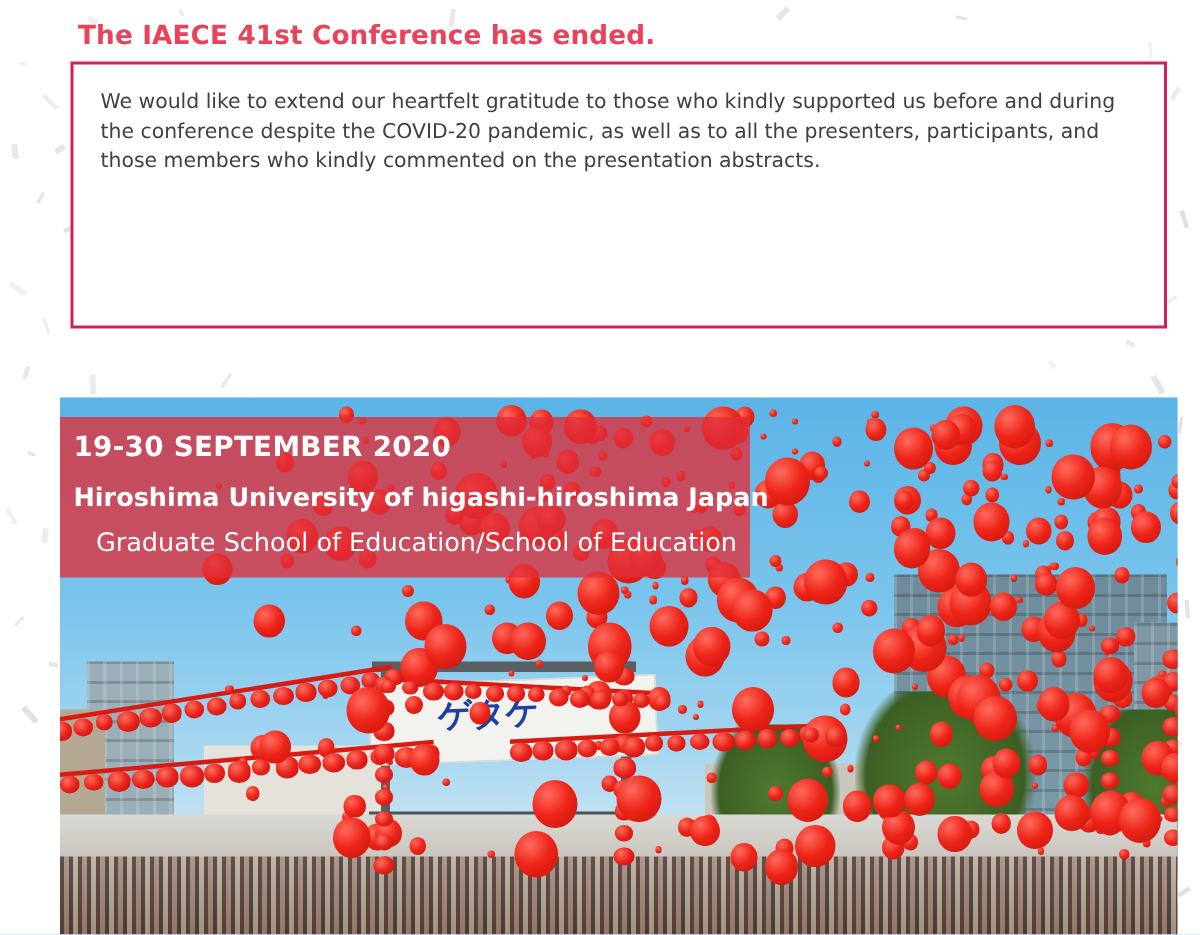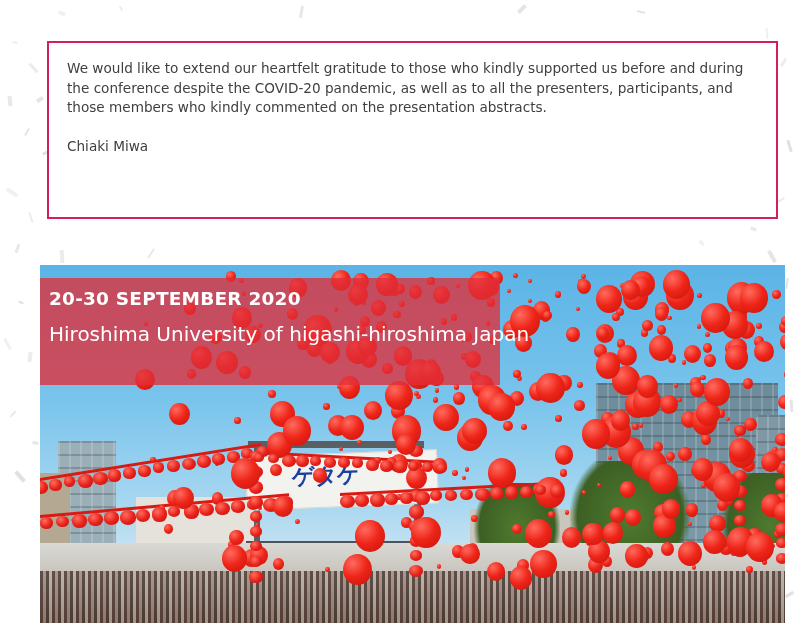--- a/index.html
+++ b/index.html
@@ -197,22 +197,22 @@
     font-size: 18.5px;
     font-weight: bold;
     letter-spacing: .2px;
     white-space: nowrap;
   }
   #overlay-venue {
     position: absolute;
     left: 9px;
     top: 44px;
     color: #ffffff;
-    font-size: 20px;
-    font-weight: normal;
+    font-size: 17px;
+    font-weight: bold;
     white-space: nowrap;
   }
   #overlay-school {
     position: absolute;
     left: 24px;
     top: 74px;
     color: #ffffff;
     font-size: 17px;
     font-weight: normal;
     white-space: nowrap;
@@ -280,26 +280,26 @@
     <span class="confetti" style="left:300px;top:6px;width:3px;height:12px;transform:rotate(9deg);opacity:0.42;"></span>
     <span class="confetti" style="left:520px;top:4px;width:4px;height:10px;transform:rotate(46deg);opacity:0.49;"></span>
     <span class="confetti" style="left:640px;top:8px;width:2px;height:8px;transform:rotate(-77deg);opacity:0.56;"></span>
     <span class="confetti" style="left:700px;top:240px;width:3px;height:6px;transform:rotate(-40deg);opacity:0.28;"></span>
     <span class="confetti" style="left:60px;top:250px;width:4px;height:13px;transform:rotate(-3deg);opacity:0.35;"></span>
     <span class="confetti" style="left:150px;top:248px;width:2px;height:11px;transform:rotate(34deg);opacity:0.42;"></span>
   </div>
 
 <div id="page">
 
+  <div id="notice-heading">The IAECE 41st Conference has ended.</div>
 
   <div id="notice-box">
     <div id="notice-body">
       <p>We would like to extend our heartfelt gratitude to those who kindly supported us before and during the conference despite the COVID-20 pandemic, as well as to all the presenters, participants, and those members who kindly commented on the presentation abstracts.</p>
       <div class="sig-gap"></div>
-      <div id="signature-name">Chiaki Miwa</div>
     </div>
   </div>
 
   <div id="banner">
 
     <div class="sky"></div>
 
     <div class="bldg" style="left:18px; top:176px; width:58px; height:124px; background:#9aafb8;">
       <div class="win-grid"></div>
     </div>
@@ -332,22 +332,23 @@
 
     <div class="ground"></div>
     <div class="crowd"></div>
 
     <div class="garland" style="left:-6px; top:214px; width:230px; transform:rotate(-9deg);"></div>
     <div class="garland" style="left:0px; top:250px; width:250px; transform:rotate(-5deg);"></div>
     <div class="garland" style="left:214px; top:186px; width:190px; transform:rotate(3deg);"></div>
     <div class="garland" style="left:300px; top:228px; width:210px; transform:rotate(-3deg);"></div>
 
     <div id="banner-overlay">
-      <div id="overlay-date">20-30 SEPTEMBER 2020</div>
+      <div id="overlay-date">19-30 SEPTEMBER 2020</div>
       <div id="overlay-venue">Hiroshima University of higashi-hiroshima Japan</div>
+      <div id="overlay-school">Graduate School of Education/School of Education</div>
     </div>
 
 
   <span class="lantern" style="left:-6.0px;top:216.0px;width:13.8px;height:12.7px;z-index:4;"></span>
       <span class="lantern" style="left:8.8px;top:213.7px;width:13.5px;height:12.4px;z-index:4;"></span>
       <span class="lantern" style="left:23.6px;top:211.3px;width:11.9px;height:11.0px;z-index:4;"></span>
       <span class="lantern" style="left:38.4px;top:209.0px;width:14.9px;height:13.7px;z-index:4;"></span>
       <span class="lantern" style="left:53.3px;top:206.6px;width:14.3px;height:13.2px;z-index:4;"></span>
       <span class="lantern" style="left:68.1px;top:204.3px;width:13.4px;height:12.4px;z-index:4;"></span>
       <span class="lantern" style="left:82.9px;top:201.9px;width:13.6px;height:12.5px;z-index:4;"></span>

